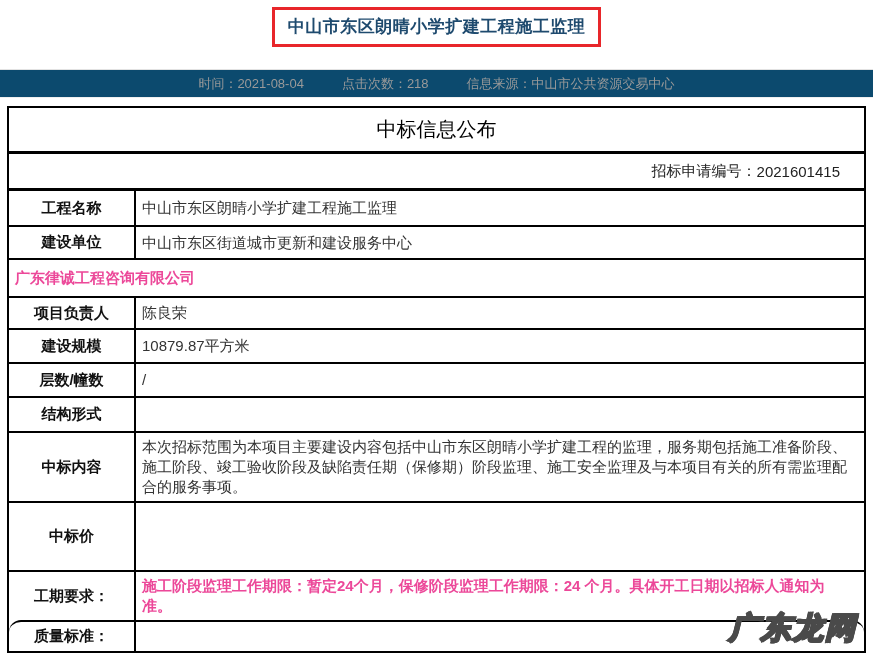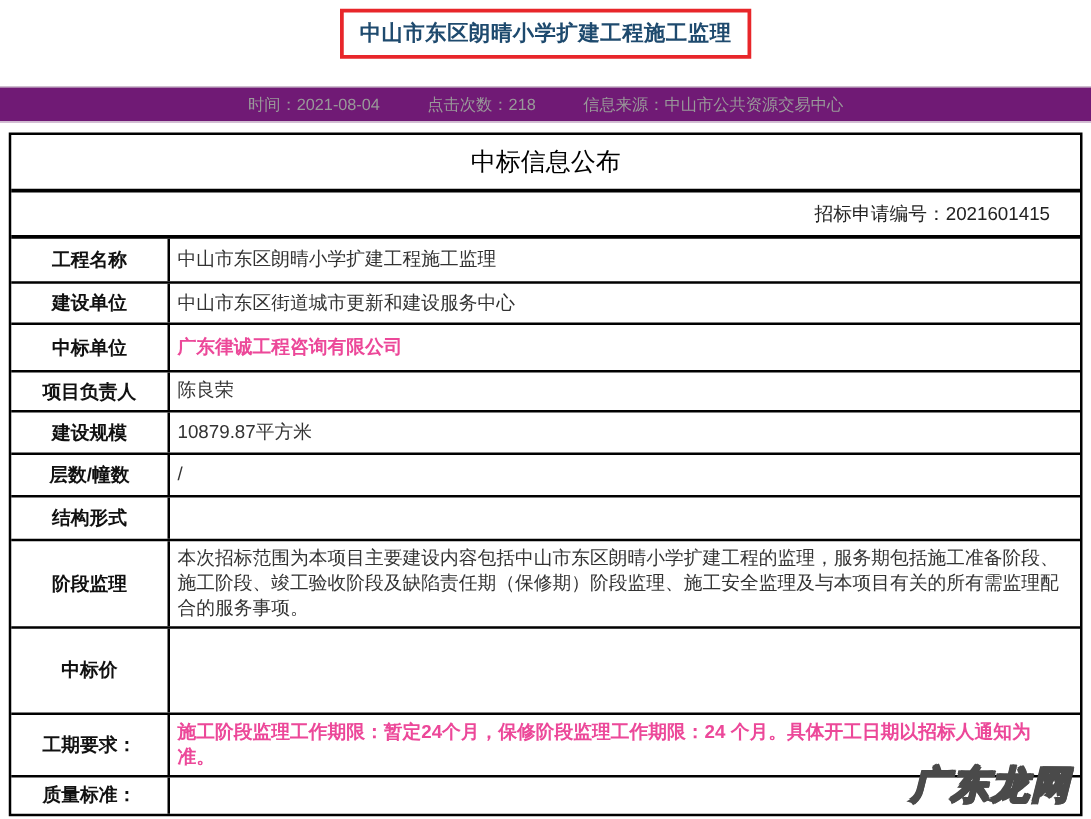--- a/index.html
+++ b/index.html
@@ -20,21 +20,21 @@
     font-size: 17px;
     font-weight: bold;
     color: #1e4a6e;
     letter-spacing: 0.5px;
   }
 
   
   .meta-bar {
     margin-top: 22px;
     height: 27px;
-    background: #701a75;
+    background: #0c4a6e;
     border-top: 1px solid #e2e2e2;
     border-bottom: 1px solid #efefef;
     display: flex;
     align-items: center;
     justify-content: center;
     gap: 38px;
     font-size: 13px;
     color: #999;
   }
   .meta-item { white-space: nowrap; }
@@ -91,21 +91,21 @@
   .h-name      { min-height: 34px; }
   .h-unit      { min-height: 31px; }
   .h-winner    { min-height: 36px; }
   .h-manager   { min-height: 30px; }
   .h-scale     { min-height: 32px; }
   .h-floors    { min-height: 32px; }
   .h-structure { min-height: 33px; justify-content: space-between; }
   .h-content   { min-height: 55px; }
   .h-price     { min-height: 67px; }
   .h-duration  { min-height: 33px; }
-  .h-quality   { min-height: 29px; }
+  .h-quality   { min-height: 29px; border-radius: 12px; }
 
   
   .watermark {
     position: absolute;
     right: 16px;
     bottom: 6px;
     font-size: 30px;
     font-weight: bold;
     font-style: italic;
     color: #ffffff;
@@ -142,21 +142,20 @@
     <div class="cell-label">工程名称</div>
     <div class="cell-value">中山市东区朗晴小学扩建工程施工监理</div>
   </div>
 
   <div class="t-row h-unit">
     <div class="cell-label">建设单位</div>
     <div class="cell-value">中山市东区街道城市更新和建设服务中心</div>
   </div>
 
   <div class="t-row h-winner">
-    <div class="cell-label">中标单位</div>
     <div class="cell-value blue">广东律诚工程咨询有限公司</div>
   </div>
 
   <div class="t-row h-manager">
     <div class="cell-label">项目负责人</div>
     <div class="cell-value">陈良荣</div>
   </div>
 
   <div class="t-row h-scale">
     <div class="cell-label">建设规模</div>
@@ -167,21 +166,21 @@
     <div class="cell-label">层数/幢数</div>
     <div class="cell-value">/</div>
   </div>
 
   <div class="t-row h-structure">
     <div class="cell-label">结构形式</div>
     <div class="cell-value"></div>
   </div>
 
   <div class="t-row h-content">
-    <div class="cell-label">阶段监理</div>
+    <div class="cell-label">中标内容</div>
     <div class="cell-value">本次招标范围为本项目主要建设内容包括中山市东区朗晴小学扩建工程的监理，服务期包括施工准备阶段、施工阶段、竣工验收阶段及缺陷责任期（保修期）阶段监理、施工安全监理及与本项目有关的所有需监理配合的服务事项。</div>
   </div>
 
   <div class="t-row h-price">
     <div class="cell-label">中标价</div>
   </div>
 
   <div class="t-row h-duration">
     <div class="cell-label">工期要求：</div>
     <div class="cell-value blue">施工阶段监理工作期限：暂定24个月，保修阶段监理工作期限：24 个月。具体开工日期以招标人通知为准。</div>

